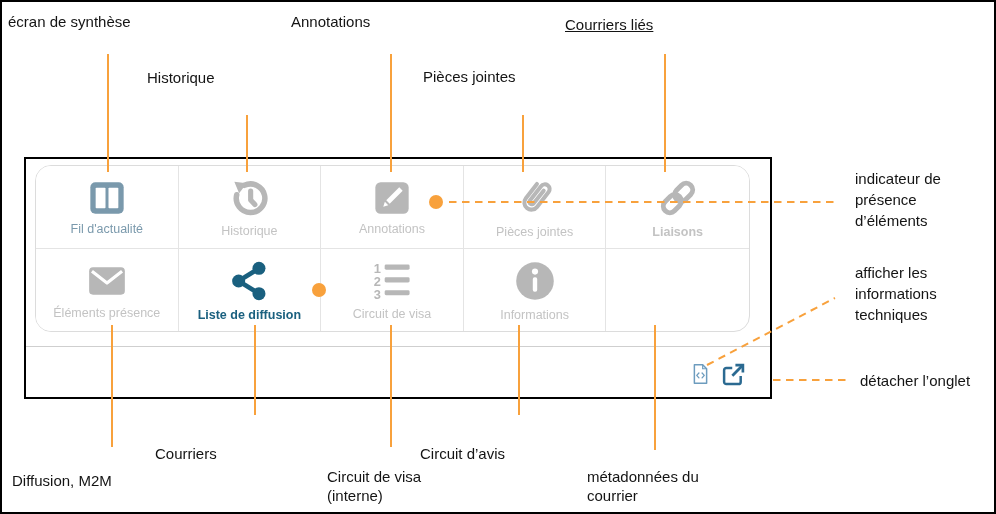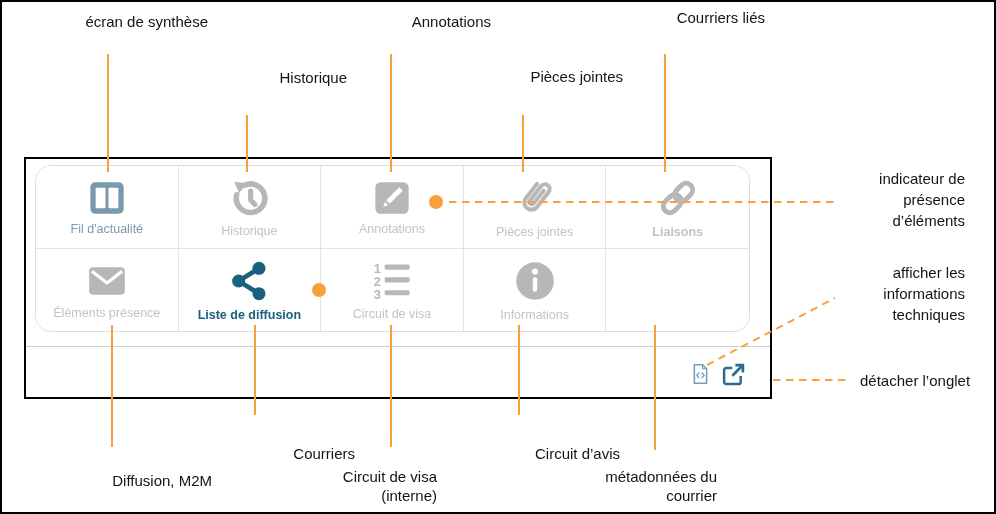--- a/index.html
+++ b/index.html
@@ -4,29 +4,29 @@
 <style>
   html,body { margin:0; padding:0; background:#fff; }
   .frame {
     position:relative; width:992px; height:510px;
     border:2px solid #000; background:#fff; overflow:hidden;
     font-family:"Liberation Sans", sans-serif;
   }
   .connectors { position:absolute; left:0; top:0; z-index:6; pointer-events:none; }
   .callout {
     position:absolute; z-index:7; font-size:15px; color:#141414;
-    text-align:right; line-height:20px; white-space:nowrap;
+    text-align:left; line-height:20px; white-space:nowrap;
   }
   .callout.wrap { white-space:normal; }
   
   .t1 { left:6px;   top:10px;  width:200px; }
   .t2 { left:145px; top:66px;  width:200px; }
   .t3 { left:289px; top:10px;  width:200px; }
   .t4 { left:421px; top:65px;  width:200px; }
-  .t5 { left:563px; top:6px;  width:200px; }
+  .t5 { left:563px; top:13px;  width:200px;text-decoration:underline; }
   
   .b1 { left:10px;  top:469px; width:200px; }
   .b2 { left:153px; top:442px; width:200px; }
   .b3 { left:325px; top:465px; width:110px; line-height:19px; }
   .b4 { left:418px; top:442px; width:200px; }
   .b5 { left:585px; top:465px; width:130px; line-height:19px; }
   
   .r1 { left:853px; top:166px; width:110px; line-height:21px; }
   .r2 { left:853px; top:260px; width:110px; line-height:21px; }
   .r3 { left:858px; top:369px; width:140px; text-align:left; }

